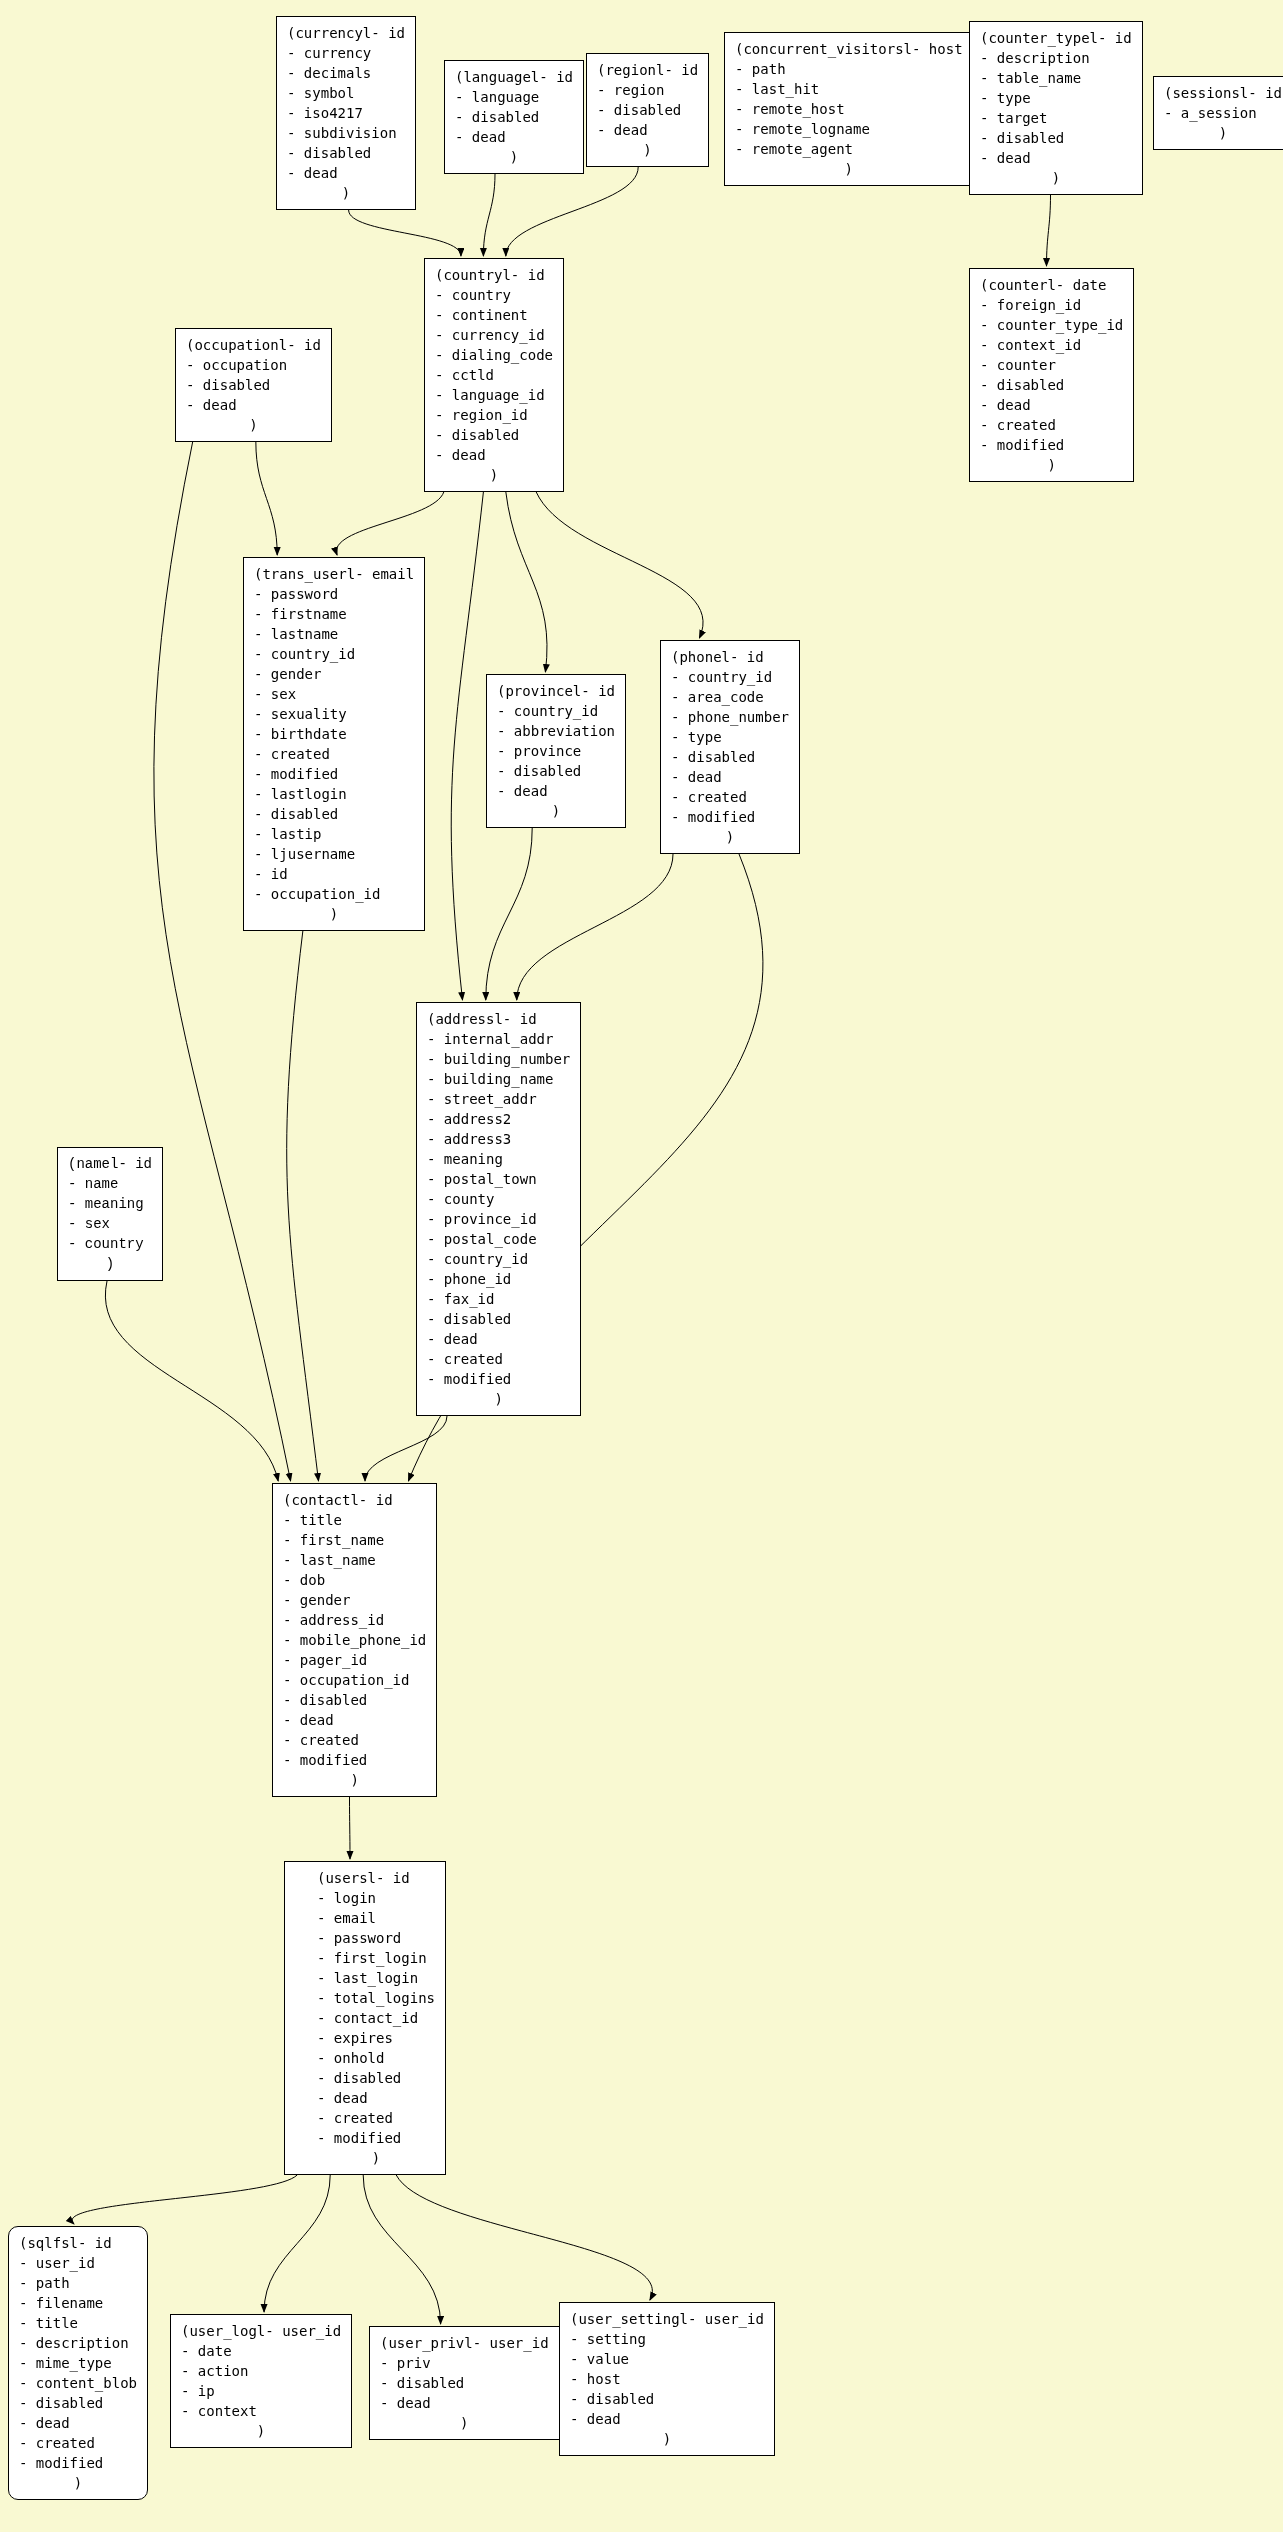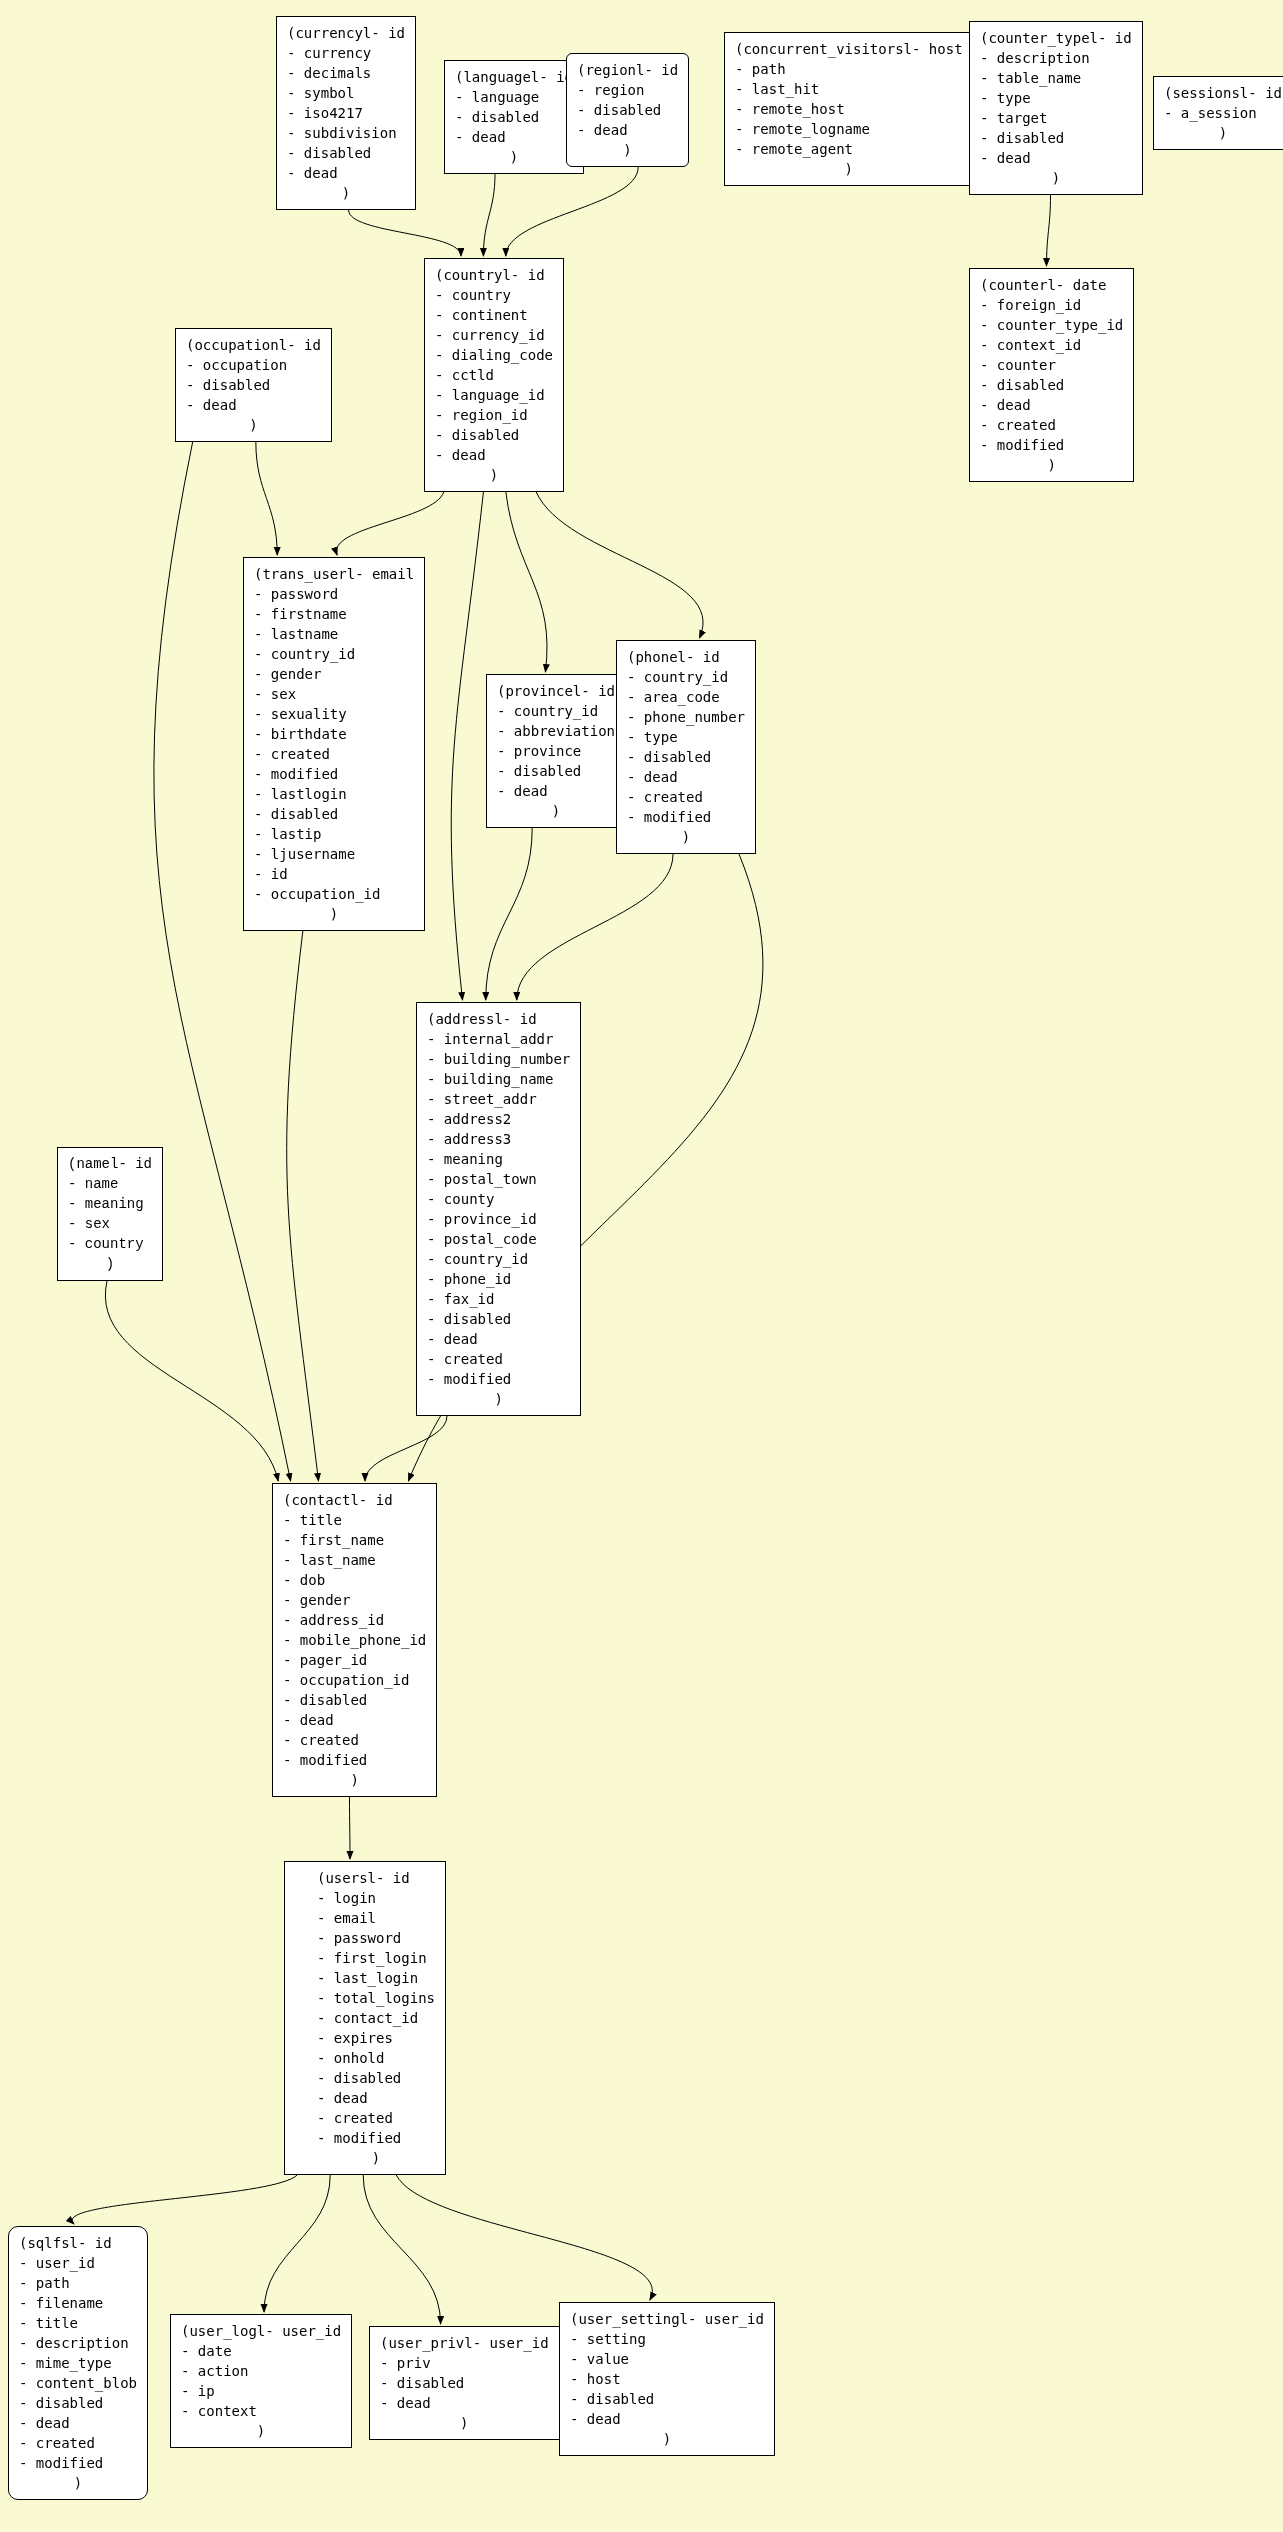--- a/index.html
+++ b/index.html
@@ -79,21 +79,21 @@
         <div class="field">- dead</div>
         <div class="close">)</div>
       </div>
       <div class="entity" style="left: 444px; top: 60px;">
         <div class="title">(languagel- id</div>
         <div class="field">- language</div>
         <div class="field">- disabled</div>
         <div class="field">- dead</div>
         <div class="close">)</div>
       </div>
-      <div class="entity" style="left: 566px; top: 53px; border-radius: 6px;">
+      <div class="entity" style="left: 586px; top: 53px;">
         <div class="title">(regionl- id</div>
         <div class="field">- region</div>
         <div class="field">- disabled</div>
         <div class="field">- dead</div>
         <div class="close">)</div>
       </div>
       <div class="entity" style="left: 724px; top: 32px;">
         <div class="title">(concurrent_visitorsl- host</div>
         <div class="field">- path</div>
         <div class="field">- last_hit</div>
@@ -171,21 +171,21 @@
       </div>
       <div class="entity" style="left: 486px; top: 674px;">
         <div class="title">(provincel- id</div>
         <div class="field">- country_id</div>
         <div class="field">- abbreviation</div>
         <div class="field">- province</div>
         <div class="field">- disabled</div>
         <div class="field">- dead</div>
         <div class="close">)</div>
       </div>
-      <div class="entity" style="left: 616px; top: 640px;">
+      <div class="entity" style="left: 660px; top: 640px;">
         <div class="title">(phonel- id</div>
         <div class="field">- country_id</div>
         <div class="field">- area_code</div>
         <div class="field">- phone_number</div>
         <div class="field">- type</div>
         <div class="field">- disabled</div>
         <div class="field">- dead</div>
         <div class="field">- created</div>
         <div class="field">- modified</div>
         <div class="close">)</div>

